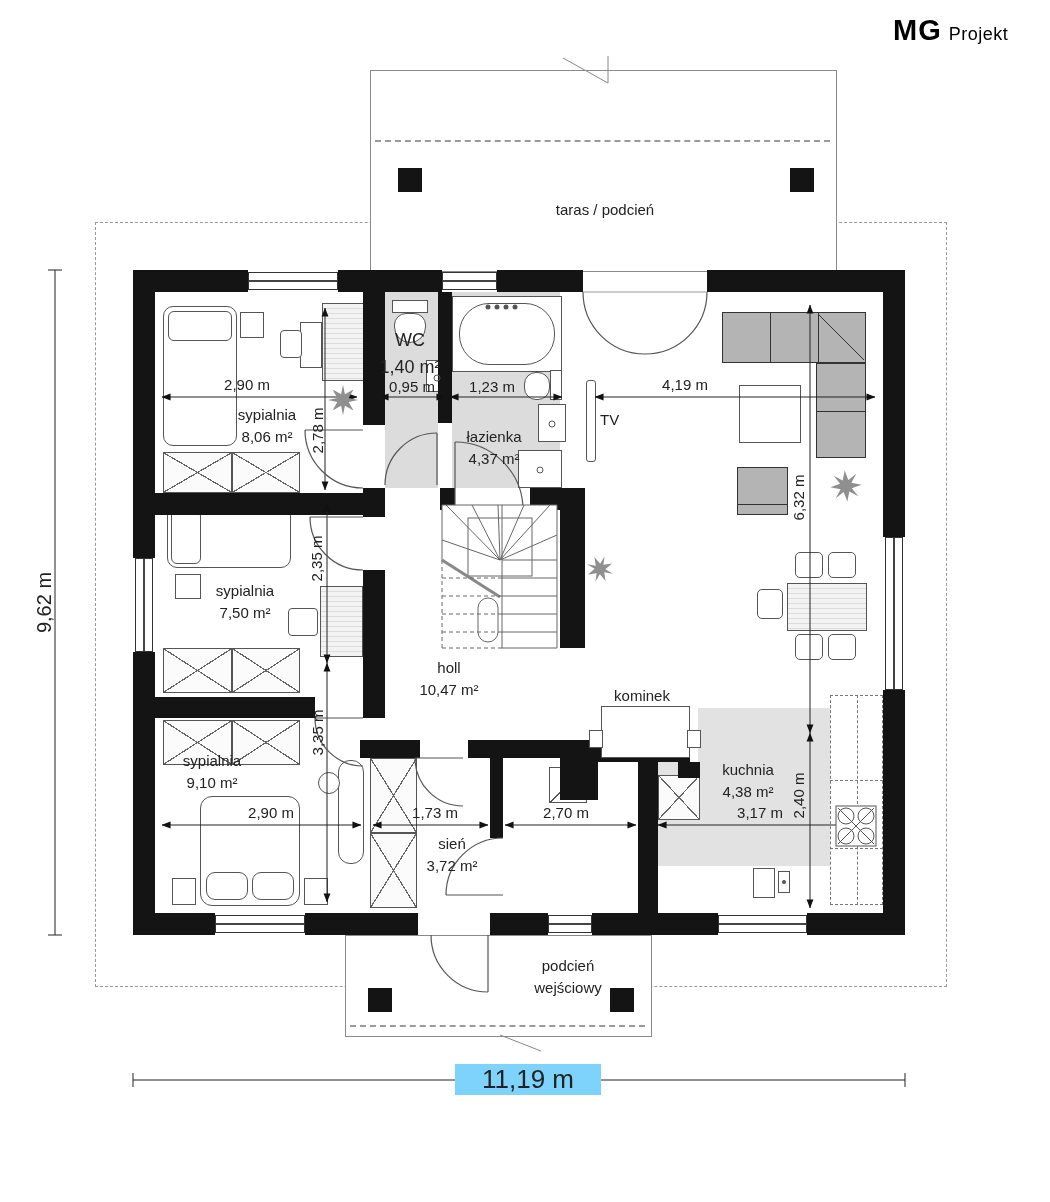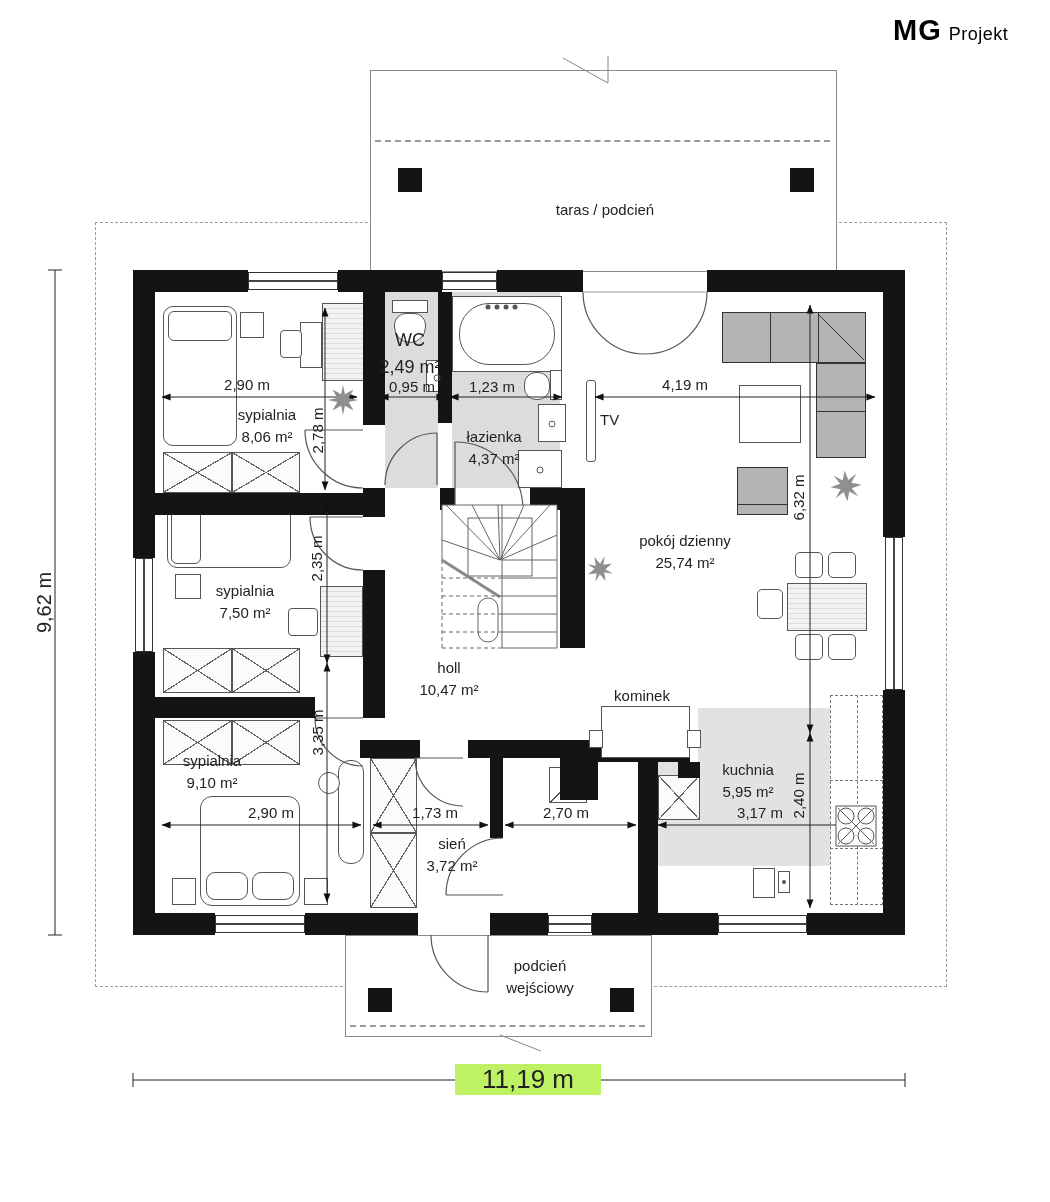--- a/index.html
+++ b/index.html
@@ -34,21 +34,21 @@
   .counter{position:absolute;border:1px dashed #777;box-sizing:border-box;background:#fff;z-index:3}
   .cdash-v{position:absolute;border-left:1px dashed #777;z-index:3}
   .cdash-h{position:absolute;border-top:1px dashed #777;z-index:3}
   
   .rlabel{position:absolute;text-align:center;font-size:15px;line-height:1.45;
           white-space:nowrap;z-index:10;color:#222}
   .dlabel{position:absolute;text-align:center;font-size:15px;white-space:nowrap;z-index:10;color:#222}
   .small{font-size:18px}
   .vlab{transform:rotate(-90deg)}
   .big1{font-size:20px}
-  .big2{font-size:26px;background:#bef264;padding:0 8px}
+  .big2{font-size:26px;background:#7dd3fc;padding:0 8px}
   .logo{position:absolute;display:flex;align-items:baseline;gap:7px;z-index:10;color:#000}
   .logo .mg{font-size:29px;font-weight:700;letter-spacing:1px}
   .logo .pj{font-size:18px;font-weight:400;letter-spacing:.5px}
   svg.ovl{position:absolute;left:0;top:0;z-index:8;pointer-events:none}
 </style>
 </head>
 <body>
 
 <div class="plan">
 
@@ -306,55 +306,51 @@
   <div class="rlabel" style="left:505px;top:199px;width:200px">
     <span>taras / podcień</span>
   </div>
 
   <div class="rlabel" style="left:202px;top:404px;width:130px">
     <div>sypialnia</div>
     <div>8,06 m²</div>
   </div>
   <div class="rlabel small" style="left:378px;top:327px;width:64px;line-height:1.5">
     <div>WC</div>
-    <div>2,49 m²</div>
+    <div>1,40 m²</div>
   </div>
   <div class="rlabel" style="left:429px;top:426px;width:130px">
     <div>łazienka</div>
     <div>4,37 m²</div>
   </div>
-  <div class="rlabel" style="left:615px;top:530px;width:140px">
-    <div>pokój dzienny</div>
-    <div>25,74 m²</div>
-  </div>
   <div class="rlabel" style="left:399px;top:657px;width:100px">
     <div>holl</div>
     <div>10,47 m²</div>
   </div>
   <div class="rlabel" style="left:180px;top:580px;width:130px">
     <div>sypialnia</div>
     <div>7,50 m²</div>
   </div>
   <div class="rlabel" style="left:147px;top:750px;width:130px">
     <div>sypialnia</div>
     <div>9,10 m²</div>
   </div>
   <div class="rlabel" style="left:402px;top:833px;width:100px">
     <div>sień</div>
     <div>3,72 m²</div>
   </div>
   <div class="rlabel" style="left:683px;top:759px;width:130px">
     <div>kuchnia</div>
-    <div>5,95 m²</div>
+    <div>4,38 m²</div>
   </div>
 
   <div class="dlabel" style="left:600px;top:411px;width:44px;text-align:left">TV</div>
   <div class="dlabel" style="left:592px;top:687px;width:100px">kominek</div>
 
-  <div class="rlabel" style="left:460px;top:955px;width:160px">
+  <div class="rlabel" style="left:488px;top:955px;width:160px">
     <div>podcień</div>
     <div>wejściowy</div>
   </div>
 
   <div class="dlabel" style="left:212px;top:376px;width:70px">2,90 m</div>
   <div class="dlabel" style="left:377px;top:378px;width:70px">0,95 m</div>
   <div class="dlabel" style="left:457px;top:378px;width:70px">1,23 m</div>
   <div class="dlabel" style="left:650px;top:376px;width:70px">4,19 m</div>
   <div class="dlabel vlab" style="left:282px;top:422px;width:70px">2,78 m</div>
   <div class="dlabel vlab" style="left:281px;top:550px;width:70px">2,35 m</div>

